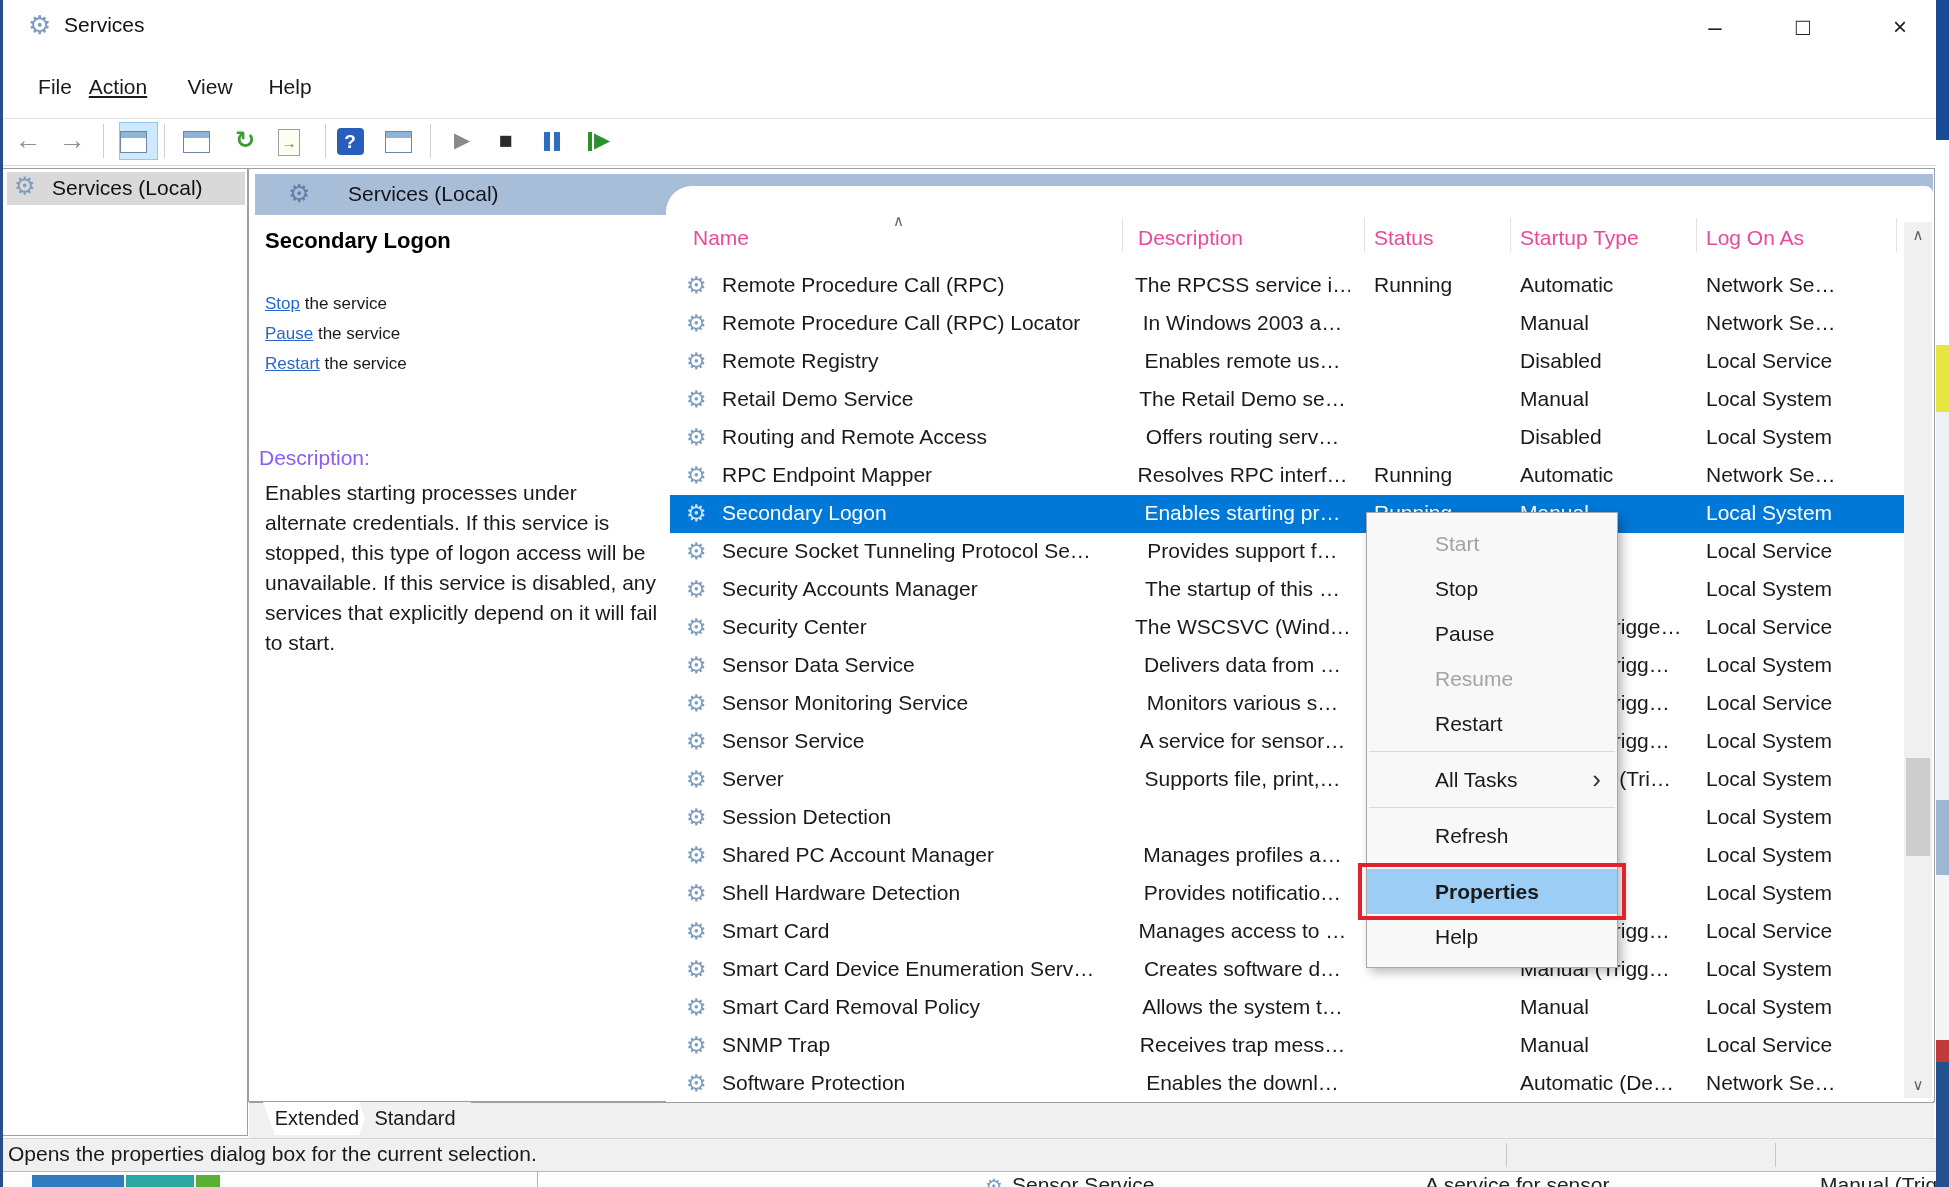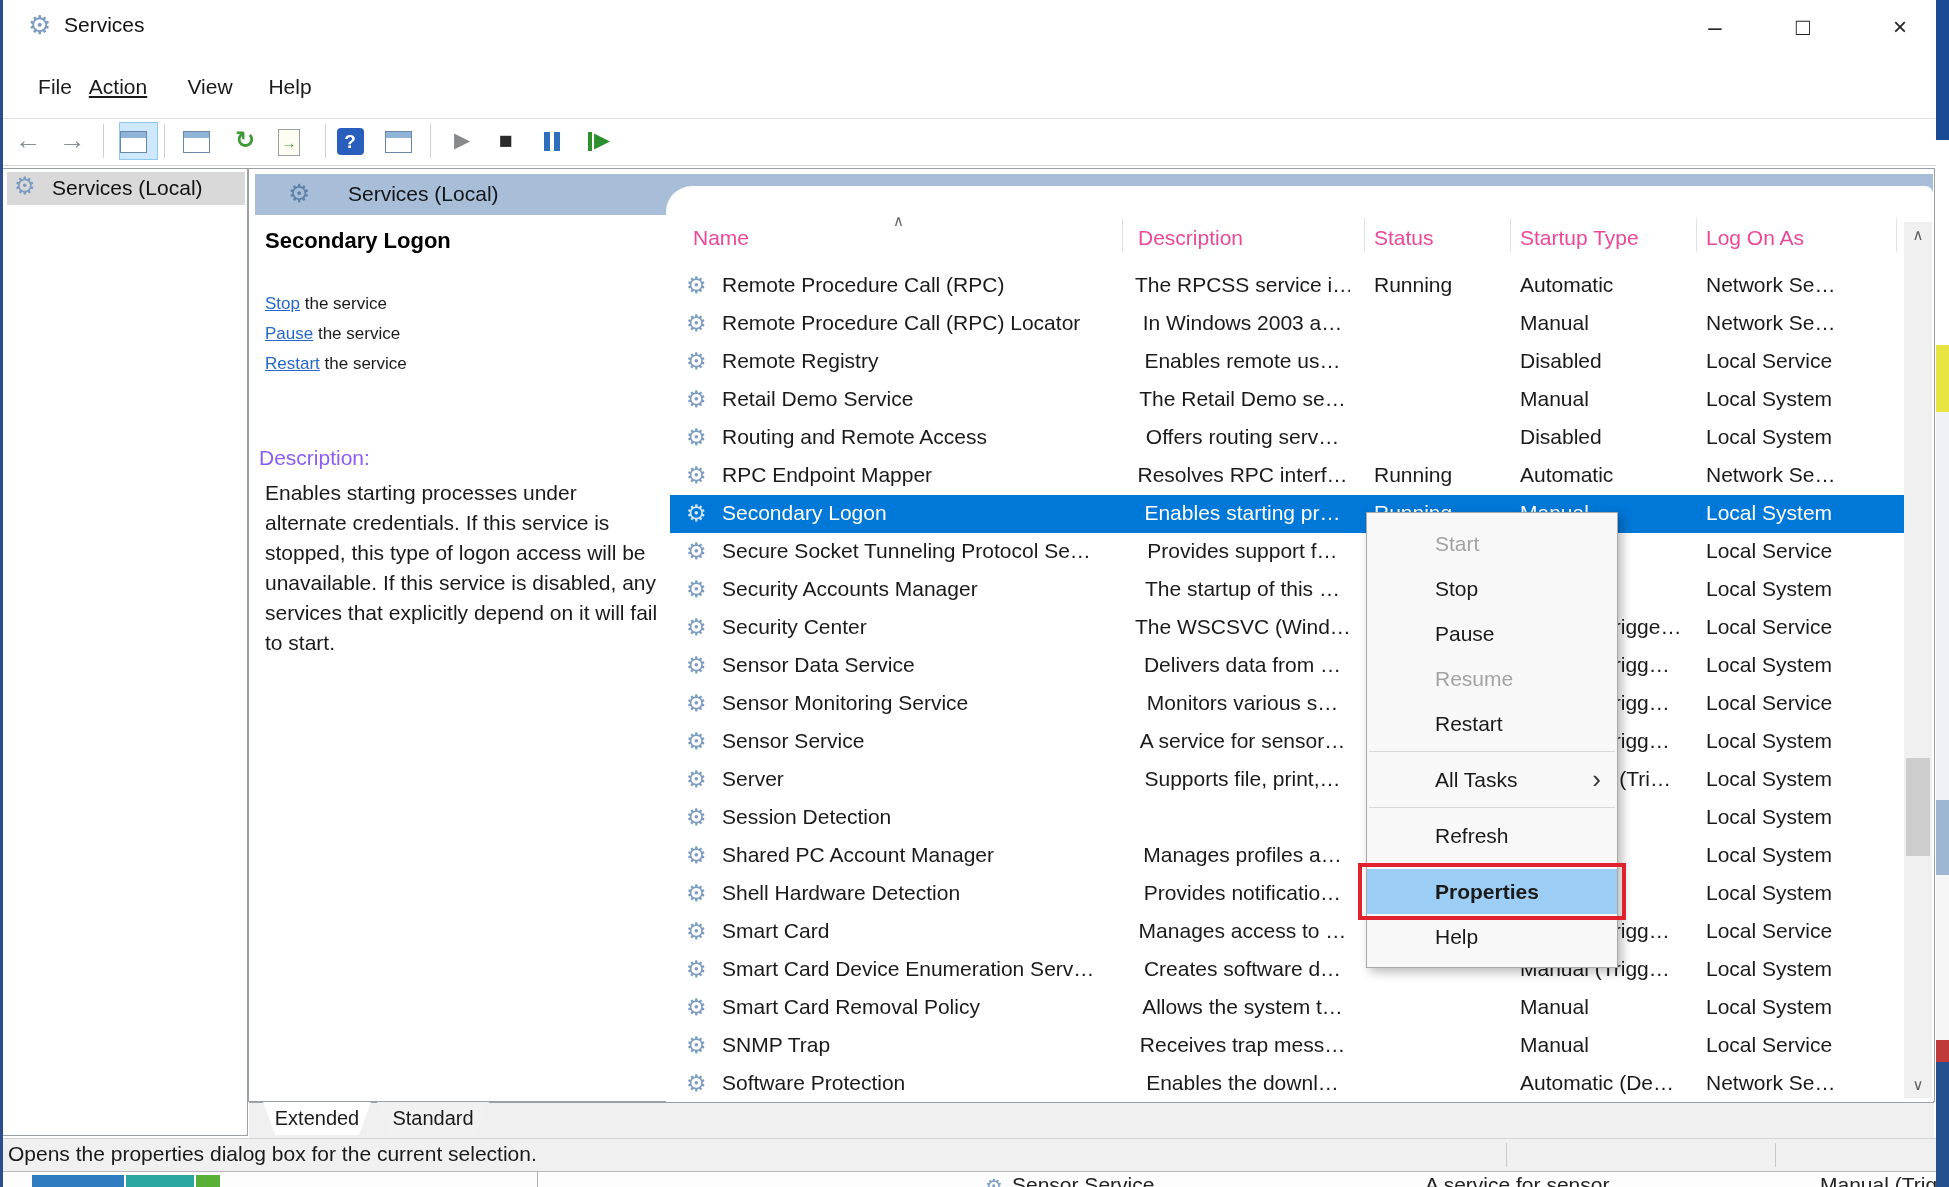--- a/index.html
+++ b/index.html
@@ -364,21 +364,21 @@
     <div class="menu-item"><span class="mi-label">All Tasks</span><span class="mi-arrow">›</span></div>
     <div class="menu-sep"></div>
     <div class="menu-item"><span class="mi-label">Refresh</span></div>
     <div class="menu-sep"></div>
     <div class="menu-item hl redbox"><span class="mi-label">Properties</span></div>
     <div class="menu-item"><span class="mi-label">Help</span></div>
   </div>
 
 <div class="abs tabstrip"></div>
 <div class="abs tab tab-active" style="left:263px;width:108px;">Extended</div>
-<div class="abs tab tab-idle" style="left:377px;width:112px;">Standard</div>
+<div class="abs tab tab-idle" style="left:359px;width:112px;">Standard</div>
 
 <div class="abs statusbar"></div>
 <span class="abs status-text">Opens the properties dialog box for the current selection.</span>
 <div class="abs statsep" style="left:1506px;"></div>
 <div class="abs statsep" style="left:1775px;"></div>
 
 <div class="abs bgstrip"></div>
 <div class="abs bg-block" style="left:32px;width:92px;background:#2f7cc0;"></div>
 <div class="abs bg-block" style="left:126px;width:68px;background:#2aa7a0;"></div>
 <div class="abs bg-block" style="left:196px;width:24px;background:#58b037;"></div>

